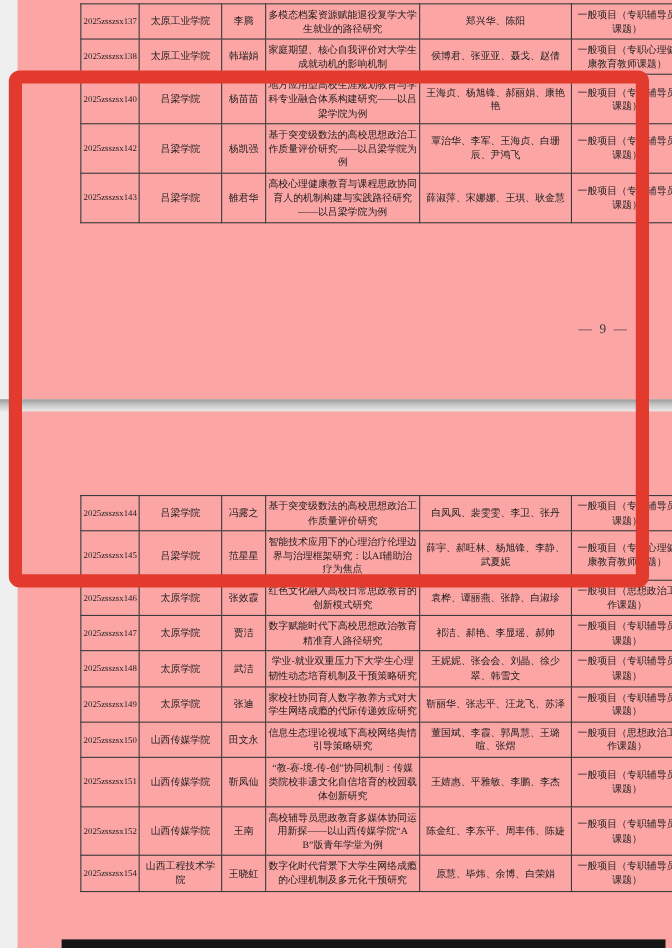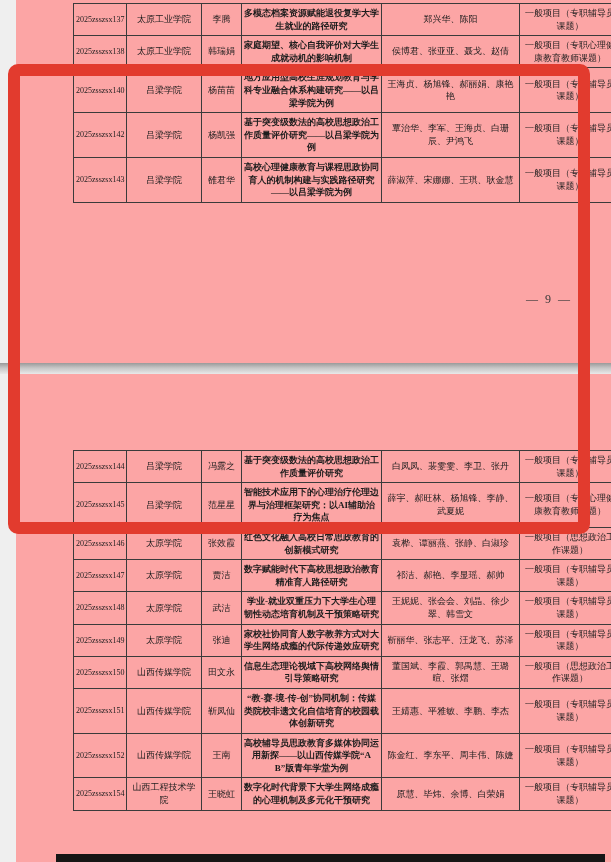--- a/index.html
+++ b/index.html
@@ -12,21 +12,21 @@
     background:linear-gradient(to bottom,#9a9a9a 0%,#c6c6c6 45%,#e9e9e9 100%);}
   .page2{top:374px;height:488px;}
 
   table.doc{border-collapse:collapse;table-layout:fixed;width:547px;
     font-size:9px;color:#1d1d1d;}
   table.doc td{border:1px solid #3b3b3b;text-align:center;vertical-align:middle;
     padding:3px 2px;line-height:1.4;word-break:break-all;}
   tr.doc-row{height:32px;}
   td.c-id{font-size:8px;white-space:nowrap;padding-left:1px;padding-right:1px;}
   td.c-leader{font-size:9px;}
-  td.c-title{font-size:9px;font-weight:bold;}
+  td.c-title{font-size:9px;}
   td.c-members{font-size:9px;}
   td.c-category{font-size:9px;margin-left:28px;}
 
   #table-page1{position:absolute;left:57px;top:3px;}
   #table-page2{position:absolute;left:57px;top:76px;}
 
   .page-number{position:absolute;left:498px;top:292px;width:70px;
     font-size:12px;color:#3a3a3a;text-align:center;letter-spacing:2px;}
 
   .red-annotation{position:absolute;left:8px;top:64px;width:582px;height:470px;

